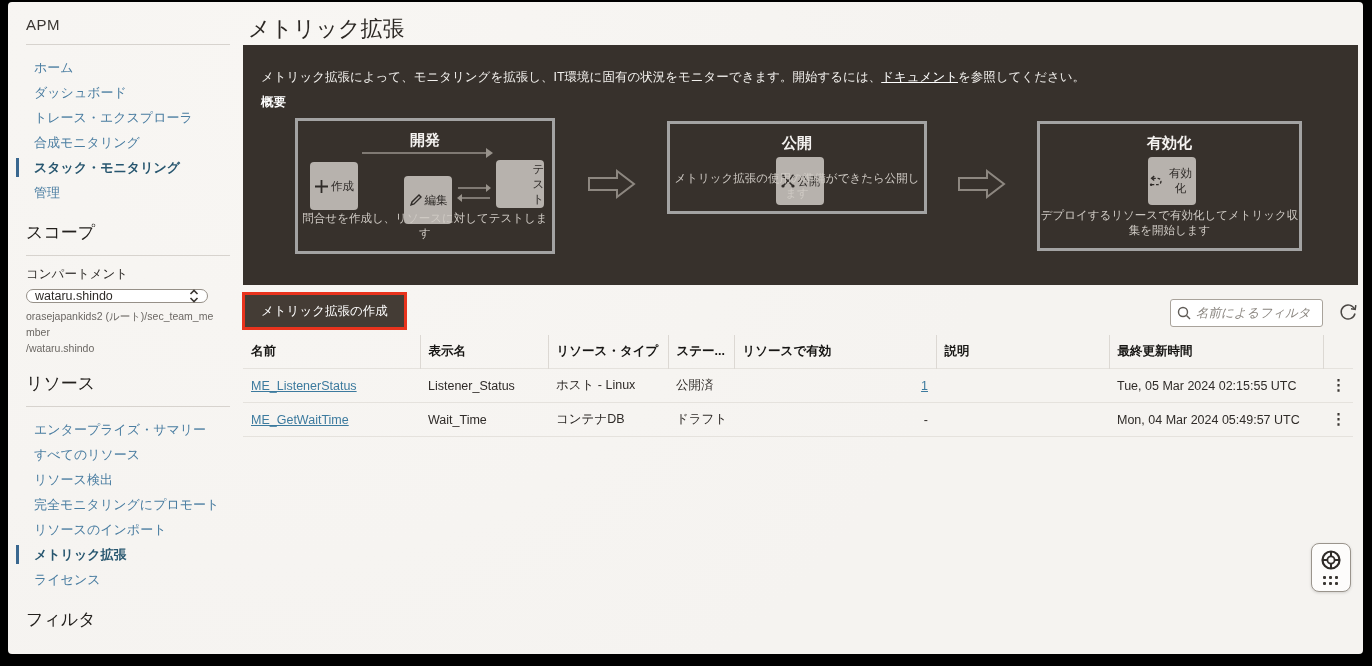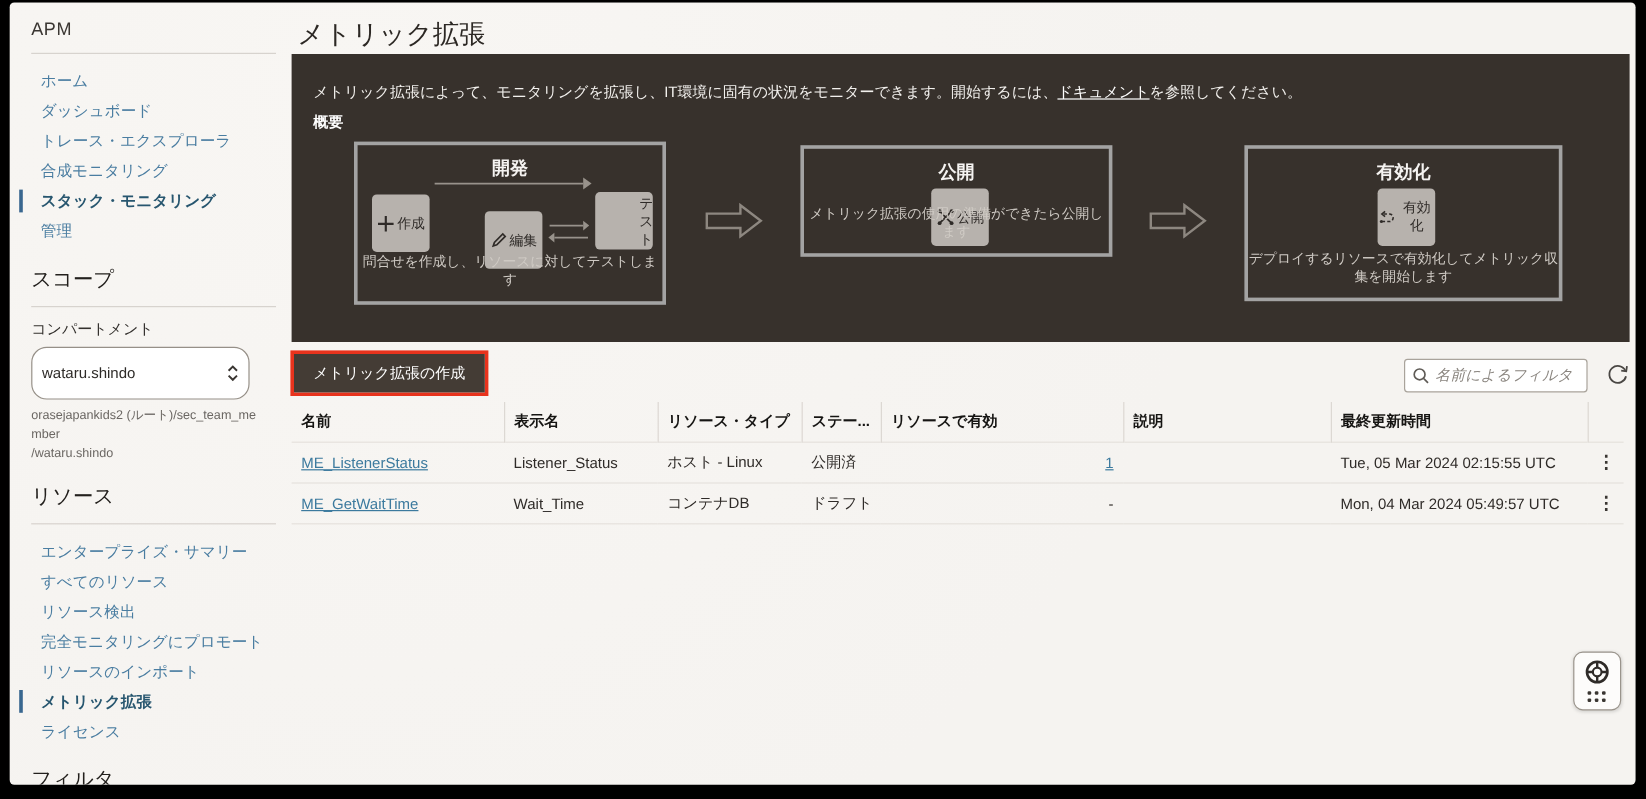--- a/index.html
+++ b/index.html
@@ -14,21 +14,21 @@
   
   .sidebar { position:absolute; left:0; top:0; width:230px; height:100%; padding:14px 0 0 18px; overflow:hidden; }
   .app-title { font-size:15px; color:#3a3632; letter-spacing:.5px; }
   .sb-divider { border:none; border-top:1px solid #d7d3ce; margin:11px 8px 10px 0; }
   .sb-nav a { display:block; position:relative; font-size:13px; color:#4a7da1; text-decoration:none;
               padding:6px 0 6px 8px; line-height:13px; }
   .sb-nav a.selected { color:#27566f; font-weight:bold; }
   .sb-nav a.selected::before { content:""; position:absolute; left:-10px; top:3px; bottom:3px; width:3px; background:#39678f; }
   .sb-heading { font-size:17px; font-weight:normal; color:#23201d; margin:16px 0 0 0; }
   .sb-label { font-size:12.5px; color:#33302d; margin:12px 0 6px 0; display:block; }
-  .sb-select { width:182px; height:44px; background:#fff; border:1px solid #969088; border-radius:13px;
+  .sb-select { width:182px; height:14px; background:#fff; border:1px solid #969088; border-radius:13px;
                display:flex; align-items:center; justify-content:space-between; padding:0 8px; cursor:pointer; }
   .sb-select .val { font-size:12.5px; color:#2e2b28; }
   .helper { font-size:10.5px; color:#6b6763; line-height:1.5; margin-top:6px; width:190px; word-break:break-all; }
   .chev { width:10px; height:14px; }
 
   
   .main { position:absolute; left:233px; top:0; right:5px; bottom:0; }
   .page-title { position:absolute; left:7px; top:12px; font-size:22px; font-weight:normal; color:#2c2824; }
   .banner { position:absolute; left:2px; top:43px; width:1115px; height:240px; background:#37312c; }
   .banner-intro { position:absolute; left:18px; top:24px; font-size:12.5px; color:#f2f0ed; }

